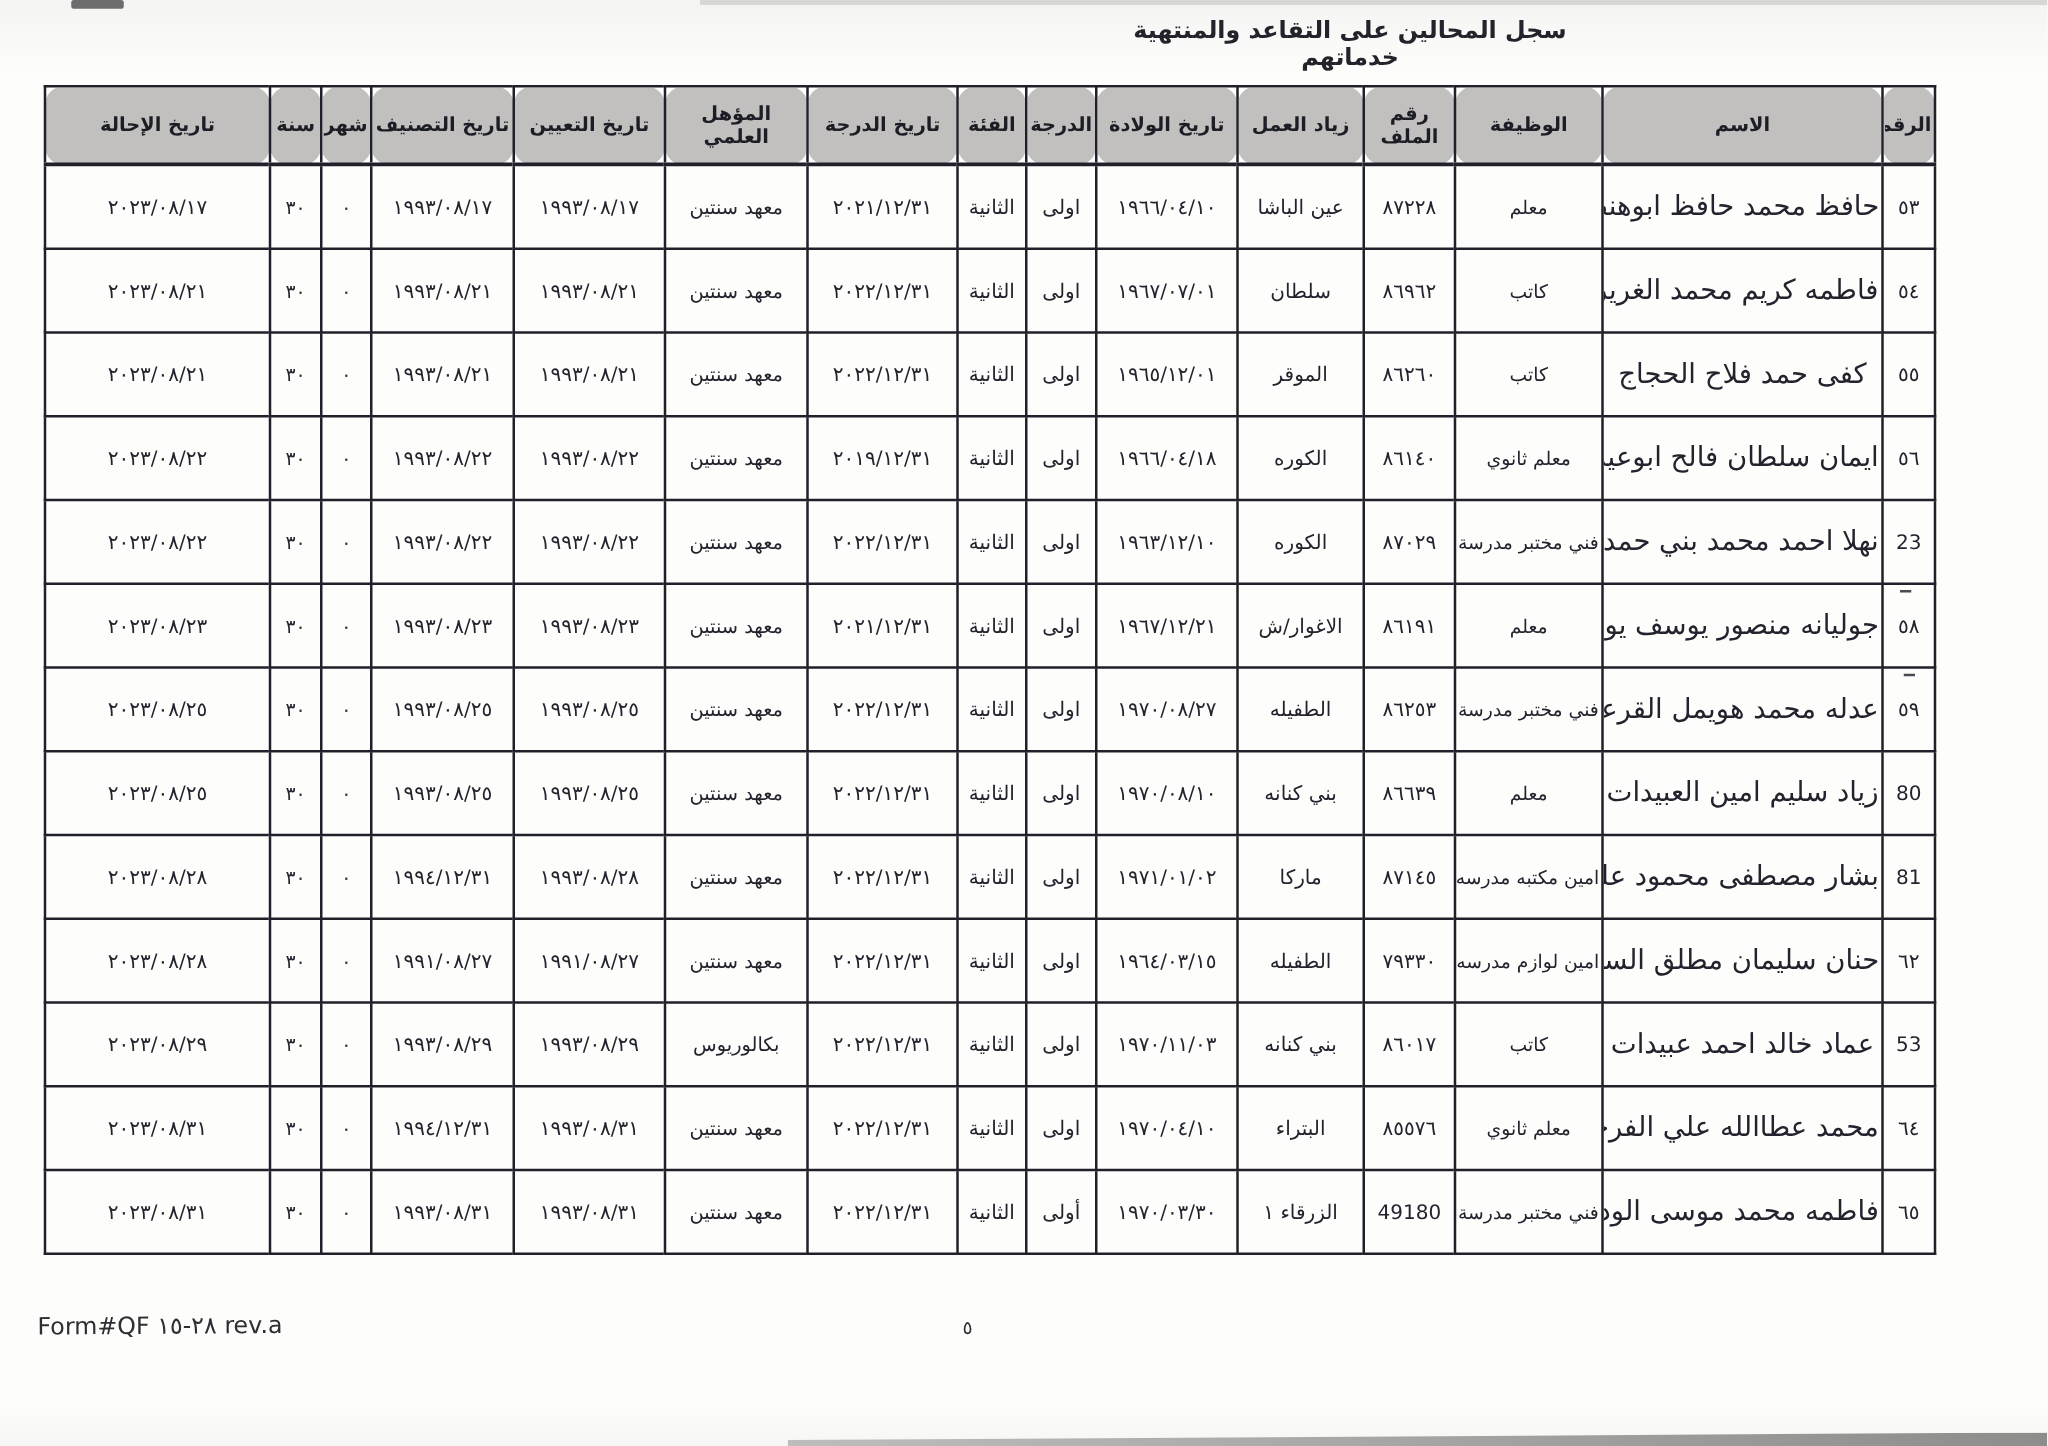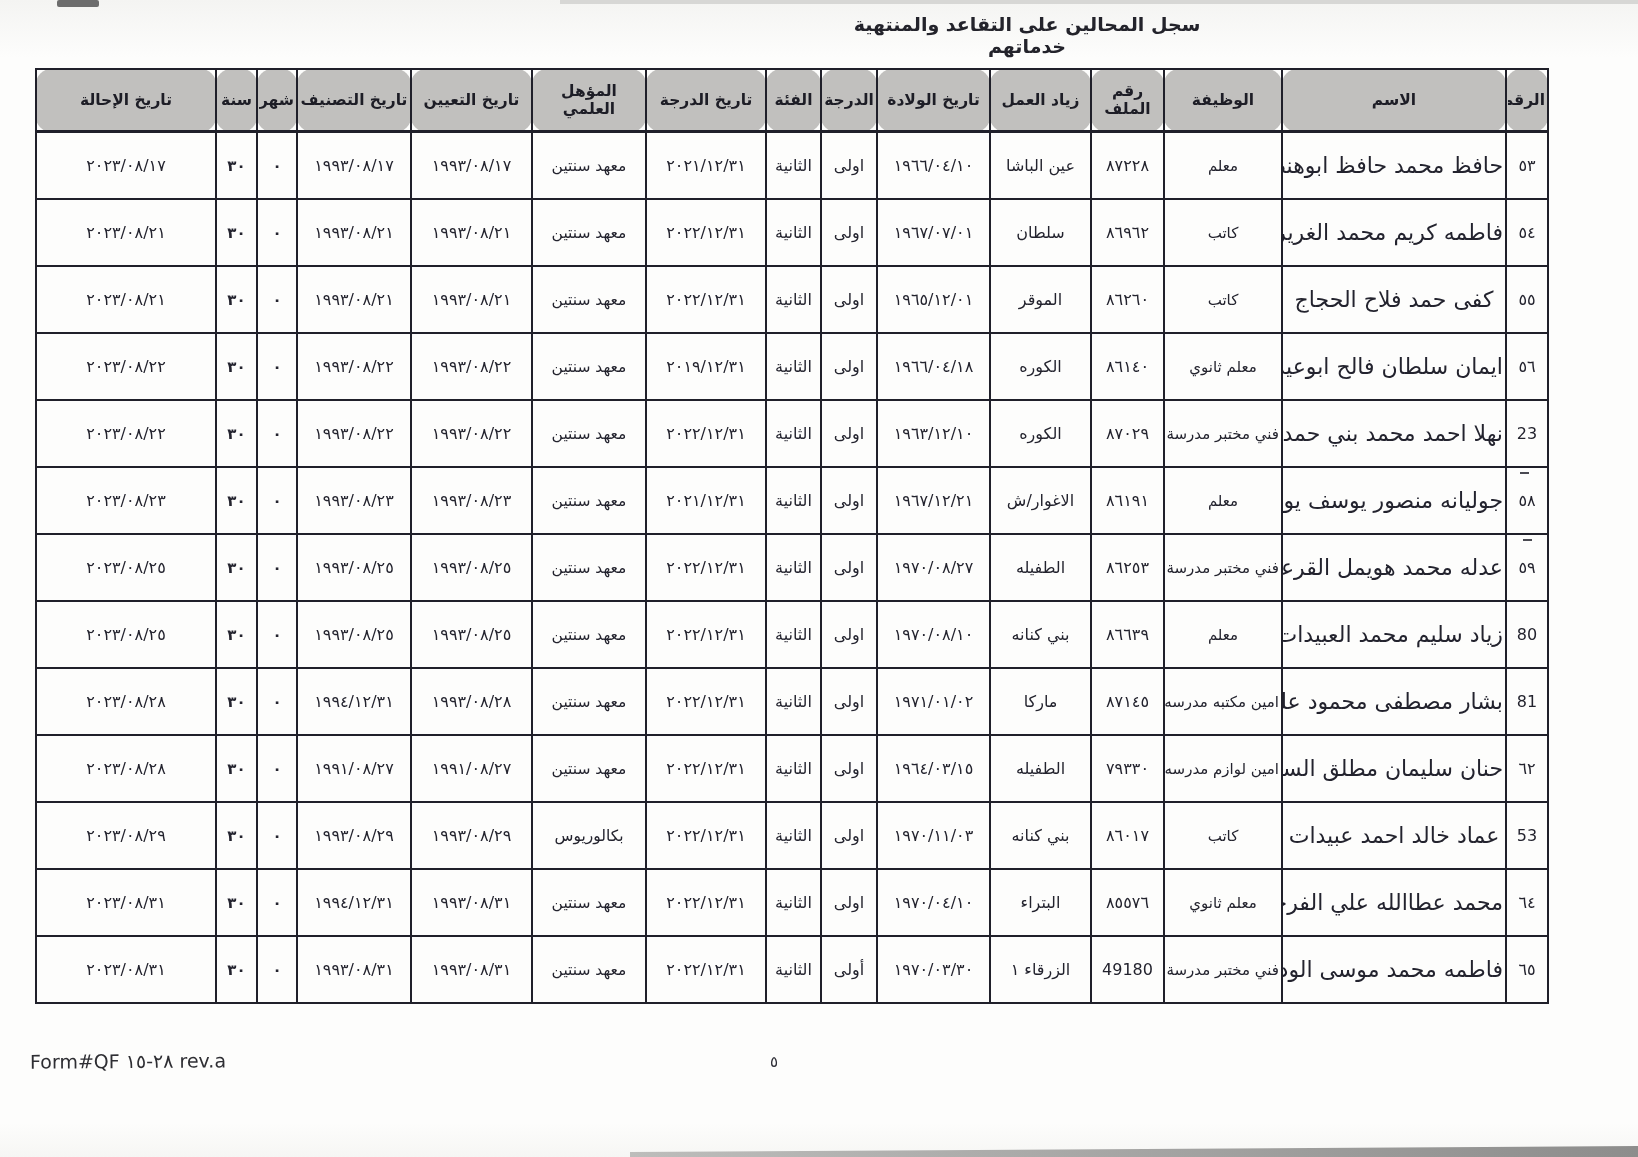--- a/index.html
+++ b/index.html
@@ -12,38 +12,38 @@
   
   .art-topline{position:absolute;left:560px;top:0;width:1078px;height:4px;background:#cfcfcd;opacity:.8;}
   .art-topleft{position:absolute;left:57px;top:0;width:42px;height:7px;background:#6d6d6d;border-radius:2px;}
   .art-bottom{position:absolute;left:630px;top:1146px;width:1008px;height:11px;
     background:linear-gradient(90deg,#bdbdbb,#8d8d8c);clip-path:polygon(0 55%,100% 0,100% 100%,0 100%);}
   .art-dash{position:absolute;width:9px;height:2px;background:#4a4a52;}
   .art-dash.d58{left:1520px;top:472px;}
   .art-dash.d59{left:1523px;top:539px;}
 
   .title{
-    position:absolute;left:827px;top:13px;width:400px;
+    position:absolute;left:880px;top:13px;width:400px;
     direction:rtl;text-align:center;
     font-size:19px;font-weight:bold;color:#23232b;letter-spacing:0;
   }
   .table-wrap{position:absolute;left:35px;top:68px;width:1514px;}
   table{border-collapse:collapse;table-layout:fixed;width:1512px;direction:rtl;border:2px solid #181820;}
   th,td{border:2px solid #20202a;text-align:center;vertical-align:middle;overflow:hidden;padding:0 2px;}
   thead th{
     height:60px;background:#c1c0be;
     font-size:15.5px;font-weight:bold;color:#1d1d26;
     border-bottom-width:3px;
     border-radius:15px;
   }
   tbody td{height:65px;font-size:16px;font-weight:normal;color:#23232e;background:#fdfdfc;white-space:nowrap;}
   tbody td.c-name{font-size:22px;}
   tbody td.c-position{font-size:15px;}
   tbody td.c-qualification{font-size:15.5px;}
-  tbody td.c-month,tbody td.c-year{font-size:15px;font-weight:bold;}
+  tbody td.c-month,tbody td.c-year{font-size:15px;}
   .footer-form{
     position:absolute;left:30px;top:1050px;direction:ltr;
     font-size:19px;color:#2e2e33;transform:rotate(-0.4deg);
   }
   .footer-page{position:absolute;left:770px;top:1053px;font-size:15px;color:#2a2a33;direction:rtl;}
 </style>
 </head>
 <body>
 
 <div class="page">
@@ -205,21 +205,21 @@
             <td class="c-grade-date">٢٠٢٢/١٢/٣١</td>
             <td class="c-qualification">معهد سنتين</td>
             <td class="c-appointment-date">١٩٩٣/٠٨/٢٥</td>
             <td class="c-classification-date">١٩٩٣/٠٨/٢٥</td>
             <td class="c-month">٠</td>
             <td class="c-year">٣٠</td>
             <td class="c-referral-date">٢٠٢٣/٠٨/٢٥</td>
           </tr>
           <tr>
             <td class="c-number">80</td>
-            <td class="c-name">زياد سليم محمد العبيدات</td>
+            <td class="c-name">زياد سليم امين العبيدات</td>
             <td class="c-position">معلم</td>
             <td class="c-file-no">٨٦٦٣٩</td>
             <td class="c-work-center">بني كنانه</td>
             <td class="c-birth-date">١٩٧٠/٠٨/١٠</td>
             <td class="c-grade">اولى</td>
             <td class="c-category">الثانية</td>
             <td class="c-grade-date">٢٠٢٢/١٢/٣١</td>
             <td class="c-qualification">معهد سنتين</td>
             <td class="c-appointment-date">١٩٩٣/٠٨/٢٥</td>
             <td class="c-classification-date">١٩٩٣/٠٨/٢٥</td>

